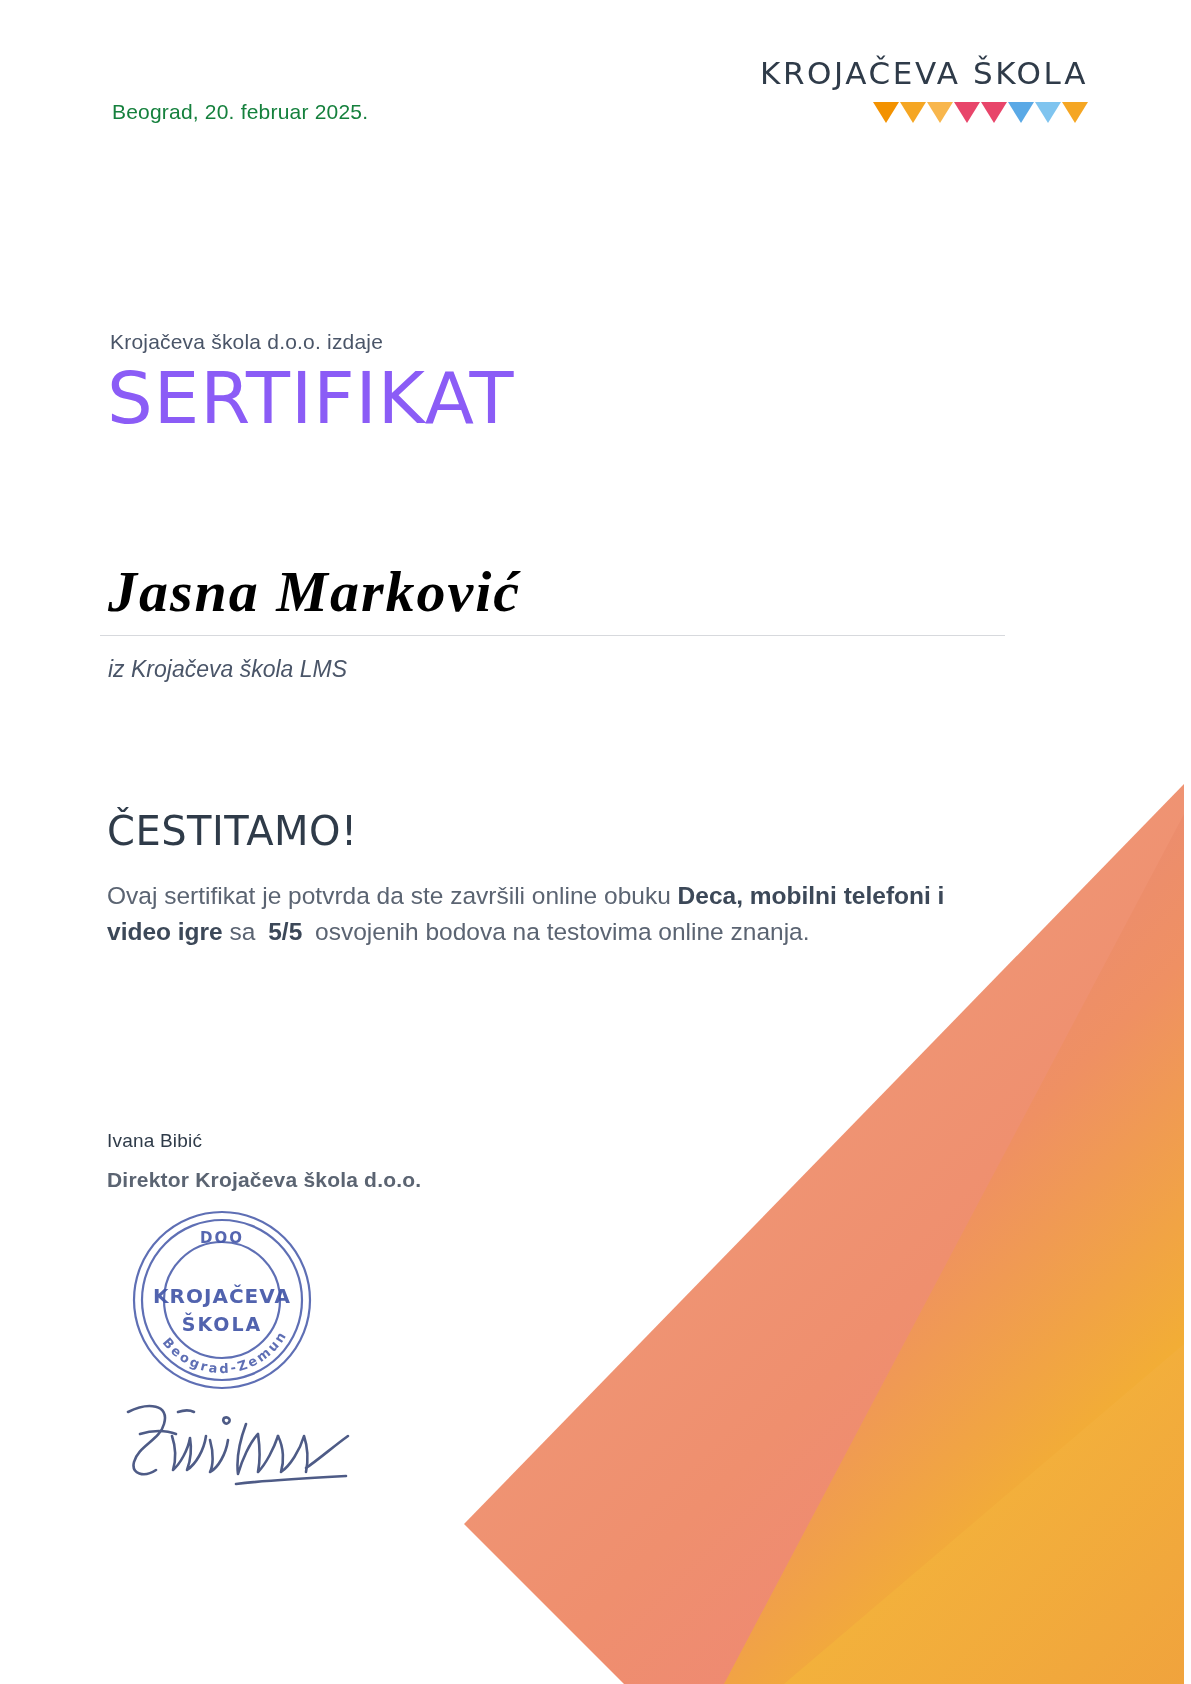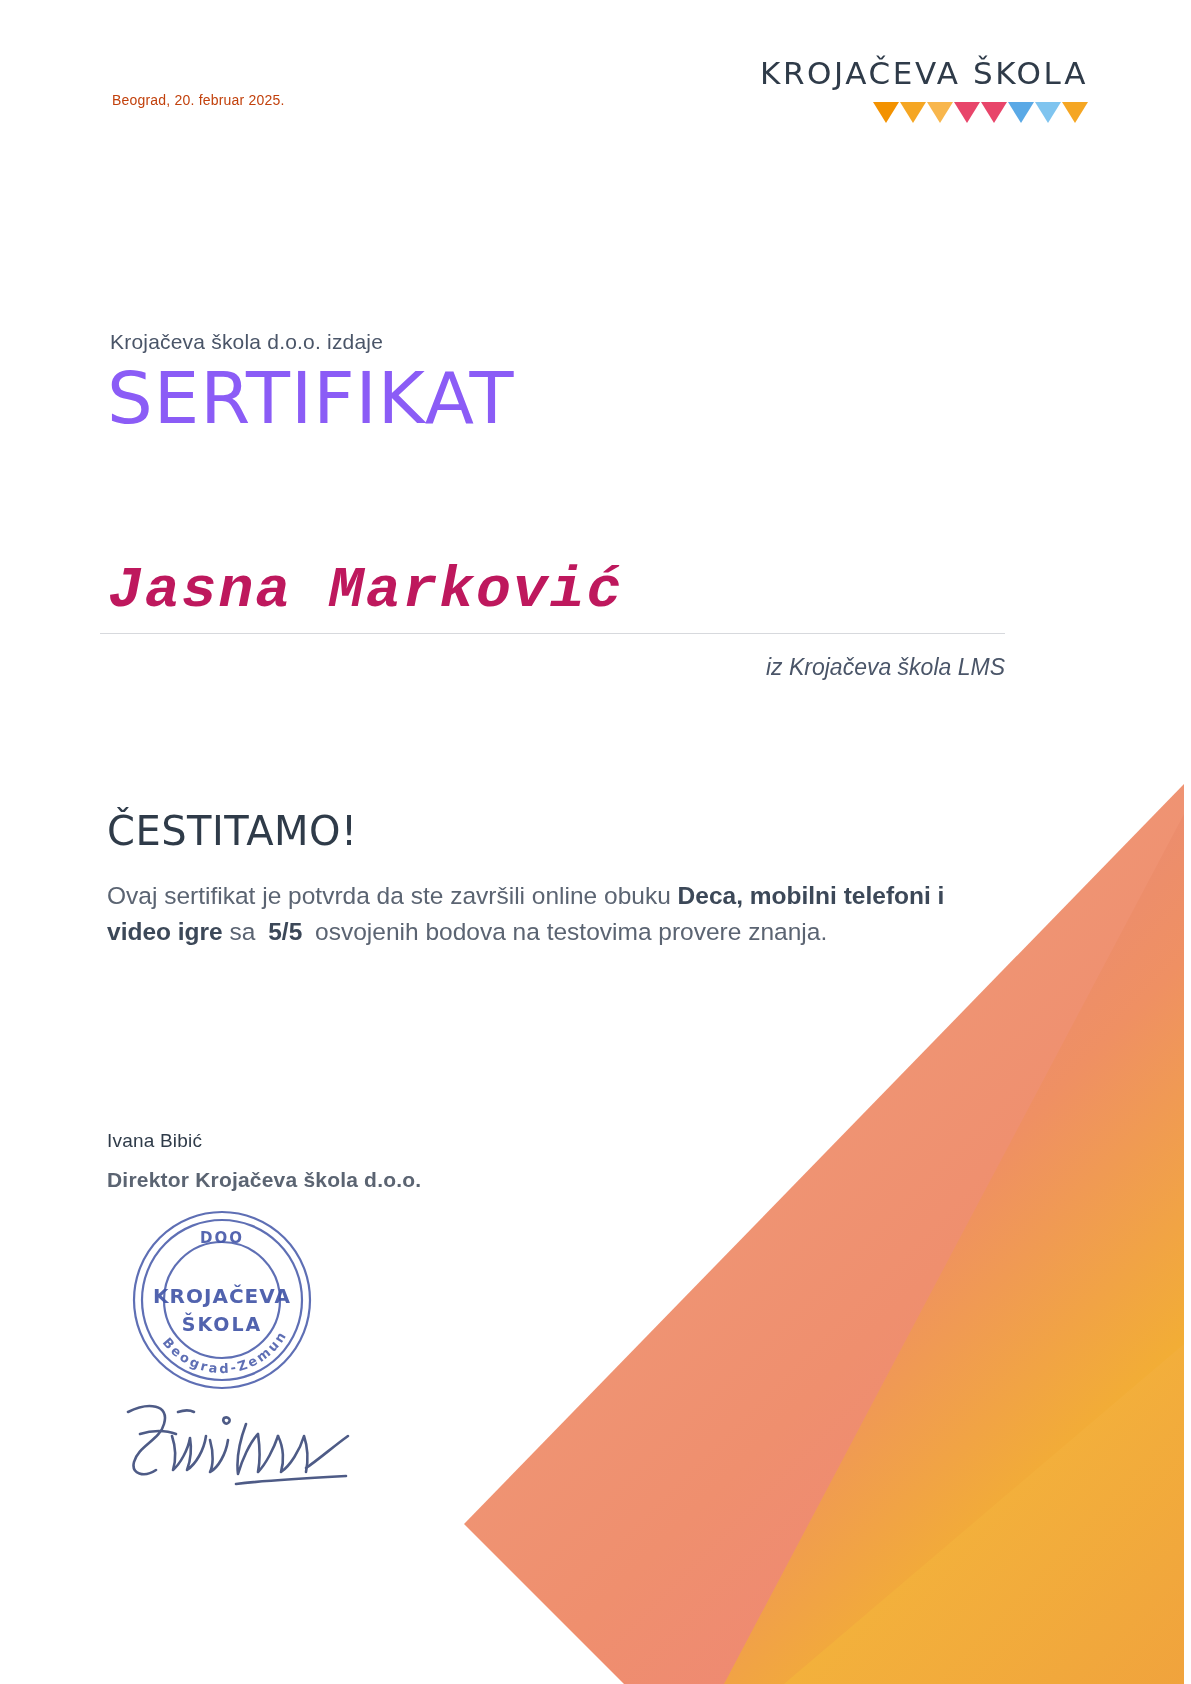--- a/index.html
+++ b/index.html
@@ -58,24 +58,24 @@
     width: 0;
     height: 0;
     border-left: 13.5px solid transparent;
     border-right: 13.5px solid transparent;
     border-top: 21px solid #ccc;
     margin: 0 0.5px;
   }
 
   .doc-date {
     position: absolute;
-    top: 92px;
+    top: 100px;
     left: 112px;
-    font-size: 14px;
-    color: #c2410c;
+    font-size: 21px;
+    color: #15803d;
     letter-spacing: 0.2px;
   }
 
   
   .issuer {
     position: absolute;
     top: 330px;
     left: 110px;
     font-size: 21px;
     color: #4a5568;
@@ -93,43 +93,42 @@
   }
 
   
   .recipient-wrap {
     position: absolute;
     top: 558px;
     left: 100px;
     width: 905px;
   }
   .recipient-name {
-    font-family: Liberation Mono, monospace;
+    font-family: Liberation Serif, serif;
     font-style: italic;
     font-size: 58px;
     font-weight: 700;
-    color: #be185d;
+    color: #000000;
     letter-spacing: 2px;
     padding-left: 8px;
     padding-bottom: 8px;
     white-space: nowrap;
   }
   .recipient-rule {
     height: 1px;
     background: #d7d9dd;
     width: 905px;
     margin-top: 2px;
   }
   .recipient-from {
     margin-top: 20px;
     padding-left: 8px;
     font-size: 23px;
     font-style: italic;
     color: #4a5568;
-    text-align: right;
   }
 
   
   .congrats {
     position: absolute;
     top: 808px;
     left: 107px;
     font-size: 40px;
     font-weight: 400;
     color: #2f3b49;
@@ -237,21 +236,21 @@
   <div class="cert-title">SERTIFIKAT</div>
 
   <div class="recipient-wrap">
     <div class="recipient-name">Jasna Marković</div>
     <div class="recipient-rule"></div>
     <div class="recipient-from">iz Krojačeva škola LMS</div>
   </div>
 
   <div class="congrats">ČESTITAMO!</div>
   <div class="body-text">
-    <span>Ovaj sertifikat je potvrda da ste završili online obuku </span><b>Deca, mobilni telefoni i video igre</b><span> sa </span><span class="score">5/5</span><span> osvojenih bodova na testovima provere znanja.</span>
+    <span>Ovaj sertifikat je potvrda da ste završili online obuku </span><b>Deca, mobilni telefoni i video igre</b><span> sa </span><span class="score">5/5</span><span> osvojenih bodova na testovima online znanja.</span>
   </div>
 
   <div class="sig-name">Ivana Bibić</div>
   <div class="sig-role">Direktor Krojačeva škola d.o.o.</div>
 
   <svg class="stamp" viewBox="0 0 205 190">
     <g fill="none" stroke="#4356a8" stroke-width="2.2" opacity="0.85">
       <circle cx="102" cy="95" r="88"></circle>
       <circle cx="102" cy="95" r="80"></circle>
       <circle cx="102" cy="95" r="58"></circle>

